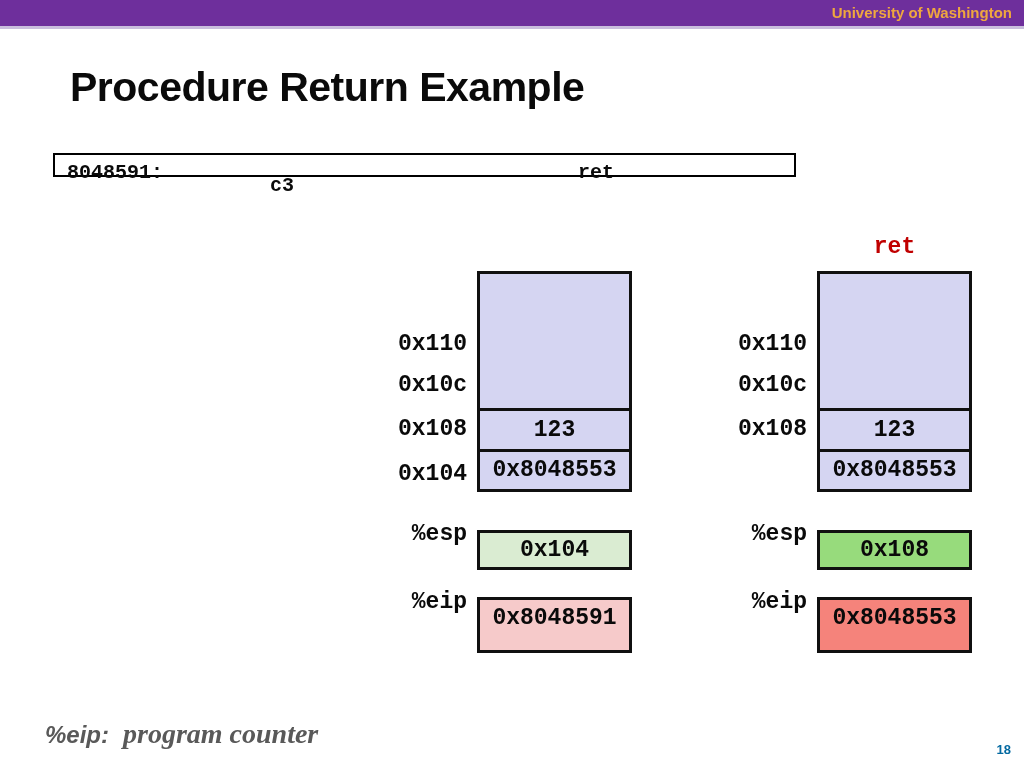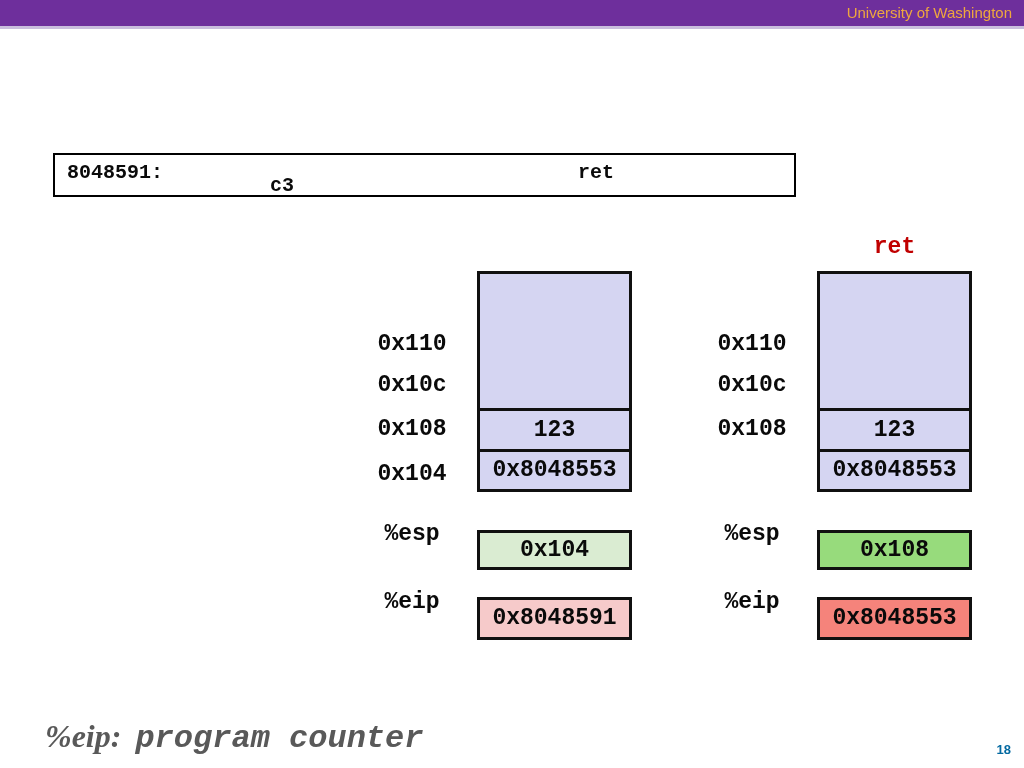--- a/index.html
+++ b/index.html
@@ -24,41 +24,41 @@
     left: 0; top: 0; right: 0;
     height: 26px;
     background: var(--header-purple, #6E2F9C);
     border-bottom: 3px solid var(--header-accent, #C9BEDD);
   }
   .header-text {
     position: absolute;
     right: 12px; top: 0;
     line-height: 26px;
     font-family: "Liberation Sans", sans-serif;
-    font-weight: normal;
+    font-weight: bold;
     font-size: 15px;
     color: var(--header-gold, #EFA73E);
   }
 
   
   .slide-title {
     position: absolute;
     left: 70px; top: 64px;
     font-family: "Liberation Sans", sans-serif;
     font-weight: bold;
     font-size: 41px;
     color: #0a0a0a;
     letter-spacing: -0.5px;
   }
 
   
   .instr-box {
     position: absolute;
     left: 53px; top: 153px;
-    width: 743px; height: 44px;
+    width: 743px; height: 24px;
     box-sizing: border-box;
     border: 2px solid #000000;
     background: #ffffff;
   }
   .instr-box span {
     position: absolute;
     top: 0;
     line-height: 36px;
     font-family: "Liberation Mono", monospace;
     font-weight: bold;
@@ -98,21 +98,21 @@
     font-size: 23px;
     color: #0a0a0a;
   }
   .stack-cell-1 { top: 137px; height: 54px; line-height: 38px; }
   .stack-cell-2 { top: 178px; height: 37px; line-height: 37px; }
 
   
   .addr-label, .reg-label {
     position: absolute;
     width: 110px;
-    text-align: center;
+    text-align: right;
     line-height: 30px;
     font-family: "Liberation Mono", monospace;
     font-weight: bold;
     font-size: 23px;
     color: #0a0a0a;
   }
   .diagram-before .addr-label, .diagram-before .reg-label { left: 357px; }
   .diagram-after  .addr-label, .diagram-after  .reg-label { left: 697px; }
   .addr-label-0 { top: 329px; }
   .addr-label-1 { top: 370px; font-family: Liberation Mono, monospace; }
@@ -137,48 +137,48 @@
     width: 155px;
     box-sizing: border-box;
     border: 3px solid #101010;
     text-align: center;
     font-family: "Liberation Mono", monospace;
     font-weight: bold;
     font-size: 23px;
     color: #0a0a0a;
   }
   .esp-box { top: 530px; height: 40px; line-height: 34px; }
-  .eip-box { top: 597px; height: 43px; line-height: 37px; }
+  .eip-box { top: 597px; height: 56px; line-height: 37px; }
   .diagram-before .reg-box { left: 477px; }
   .diagram-after  .reg-box { left: 817px; }
   .diagram-before .esp-box { background: var(--esp-before-fill, #DAECD2); }
   .diagram-after  .esp-box { background: var(--esp-after-fill, #97DB7C); }
   .diagram-before .eip-box { background: var(--eip-before-fill, #F6CACA); }
   .diagram-after  .eip-box { background: var(--eip-after-fill, #F5837B); }
   .esp-label { top: 519px; }
   .eip-label { top: 587px; }
 
   
   .footer-note {
     position: absolute;
     left: 45px; top: 718px;
     color: var(--note-gray, #595959);
     white-space: nowrap;
   }
   .footer-term {
+    font-family: Liberation Sans, sans-serif;
+    font-weight: bold;
+    font-style: italic;
+    font-size: 24px;
+  }
+  .footer-desc {
     font-family: Liberation Serif, serif;
     font-weight: bold;
     font-style: italic;
-    font-size: 32px;
-  }
-  .footer-desc {
-    font-family: Liberation Mono, monospace;
-    font-weight: bold;
-    font-style: italic;
-    font-size: 32px;
+    font-size: 28px;
     margin-left: 14px;
     margin-top: 12px;
   }
 
   
   .page-number {
     position: absolute;
     right: 13px; top: 742px;
     font-family: "Liberation Sans", sans-serif;
     font-weight: bold;
@@ -188,20 +188,21 @@
 </style>
 </head>
 <body>
 
 <div class="slide">
 
   <div class="header-bar">
     <span class="header-text">University of Washington</span>
   </div>
 
+  <div class="slide-title">Procedure Return Example</div>
 
   <div class="instr-box">
     <span class="instr-address">8048591:</span>
     <span class="instr-bytes">c3</span>
     <span class="instr-mnemonic">ret</span>
   </div>
 
   <div class="diagram-before">
     <div class="addr-label addr-label-0">0x110</div>
     <div class="addr-label addr-label-1">0x10c</div>

